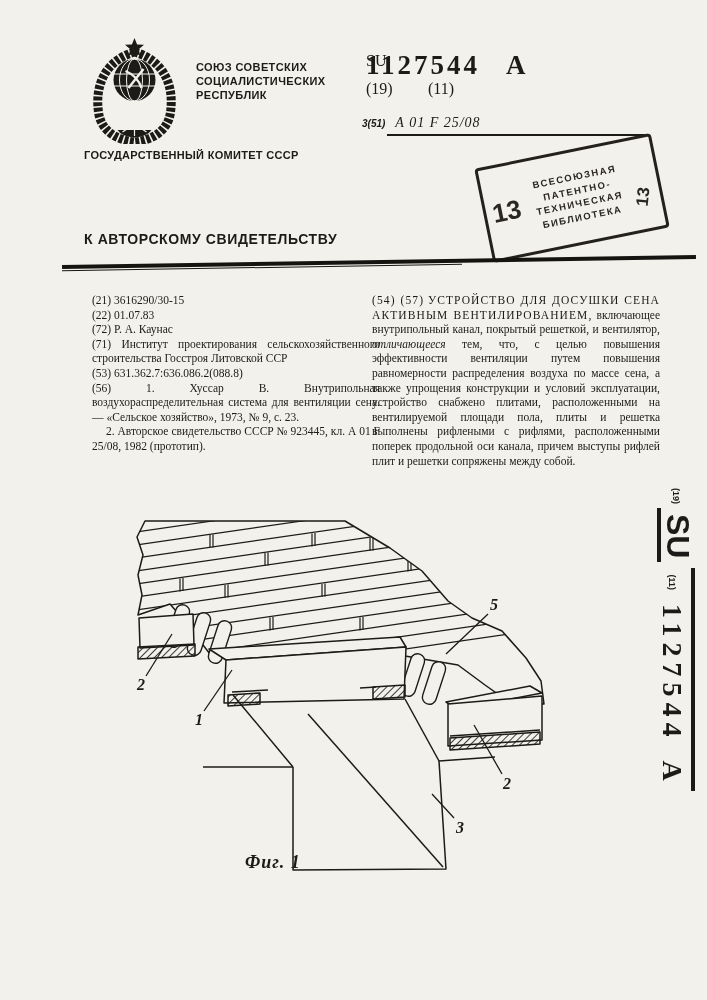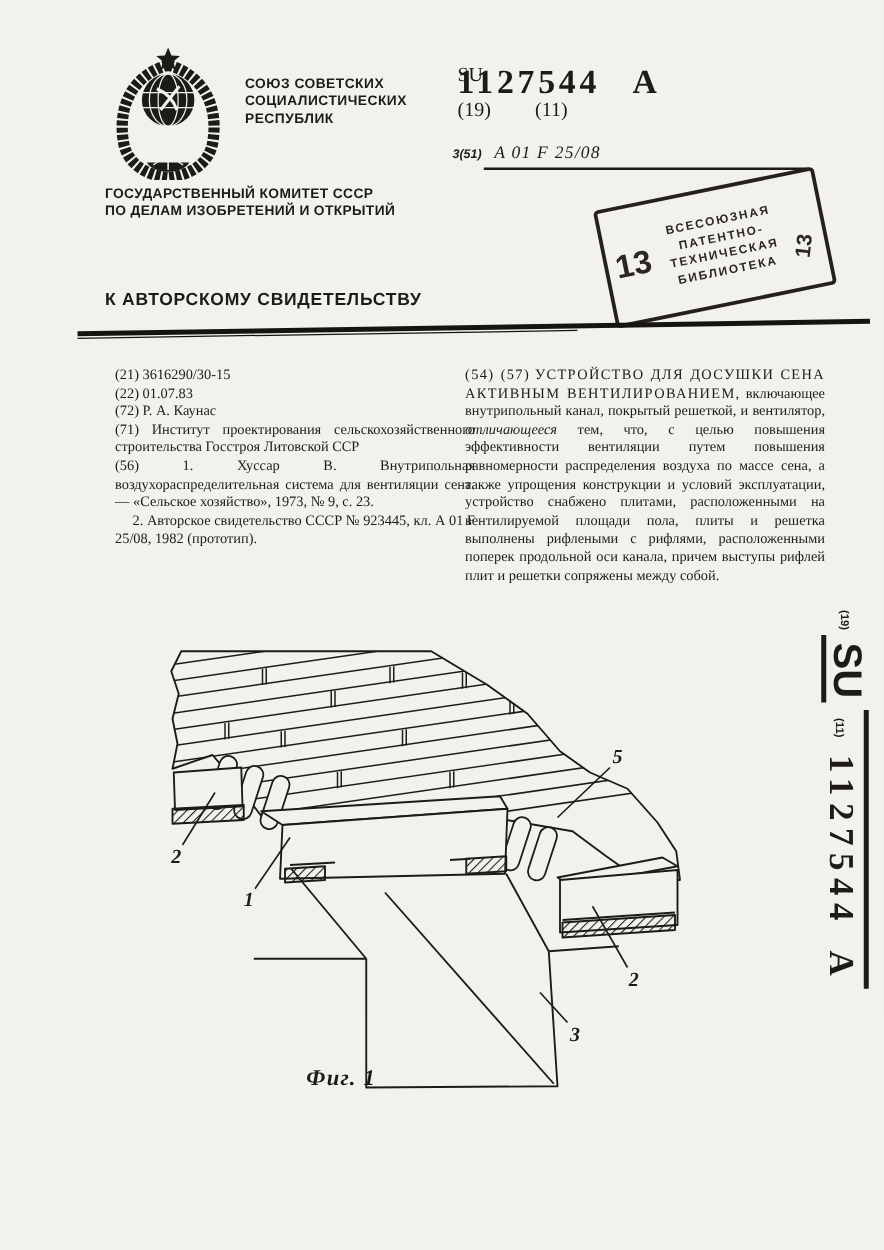--- a/index.html
+++ b/index.html
@@ -145,33 +145,33 @@
       <div>ВСЕСОЮЗНАЯ</div>
       <div>ПАТЕНТНО-</div>
       <div>ТЕХНИЧЕСКАЯ</div>
       <div>БИБЛИОТЕКА</div>
     </div>
     <div class="n-right">13</div>
   </div>
 
   <div class="committee">
     <div>ГОСУДАРСТВЕННЫЙ КОМИТЕТ СССР</div>
-    <div>ПО ДЕЛАМ ИЗОБРЕТЕНИЙ И ОТКРЫТИЙ</div>
   </div>
 
   <div class="subtitle">К АВТОРСКОМУ СВИДЕТЕЛЬСТВУ</div>
 
   <div class="rule-thick"></div>
   <div class="rule-thin"></div>
 
   <div class="col col-left">
     <p>(21) 3616290/30-15</p>
     <p>(22) 01.07.83</p>
     <p>(72) Р. А. Каунас</p>
     <p>(71) Институт проектирования сельскохозяйственного строительства Госстроя Литовской ССР</p>
+    <p>(53) 631.362.7:636.086.2(088.8)</p>
     <p>(56) 1. Хуссар В. Внутрипольная воздухораспределительная система для вентиляции сена. — «Сельское хозяйство», 1973, № 9, с. 23.</p>
     <p class="indent">2. Авторское свидетельство СССР № 923445, кл. А 01 F 25/08, 1982 (прототип).</p>
   </div>
 
   <div class="col col-right">
     <p><span class="caps">(54) (57)</span> <span class="caps">УСТРОЙСТВО ДЛЯ ДОСУШКИ СЕНА АКТИВНЫМ ВЕНТИЛИРОВАНИЕМ,</span> <span>включающее внутрипольный канал, покрытый решеткой, и вентилятор,</span> <em class="ital">отличающееся</em> <span>тем, что, с целью повышения эффективности вентиляции путем повышения равномерности распределения воздуха по массе сена, а также упрощения конструкции и условий эксплуатации, устройство снабжено плитами, расположенными на вентилируемой площади пола, плиты и решетка выполнены рифлеными с рифлями, расположенными поперек продольной оси канала, причем выступы рифлей плит и решетки сопряжены между собой.</span></p>
   </div>
 
   <svg class="figure" viewBox="0 0 580 380">
     <defs>

